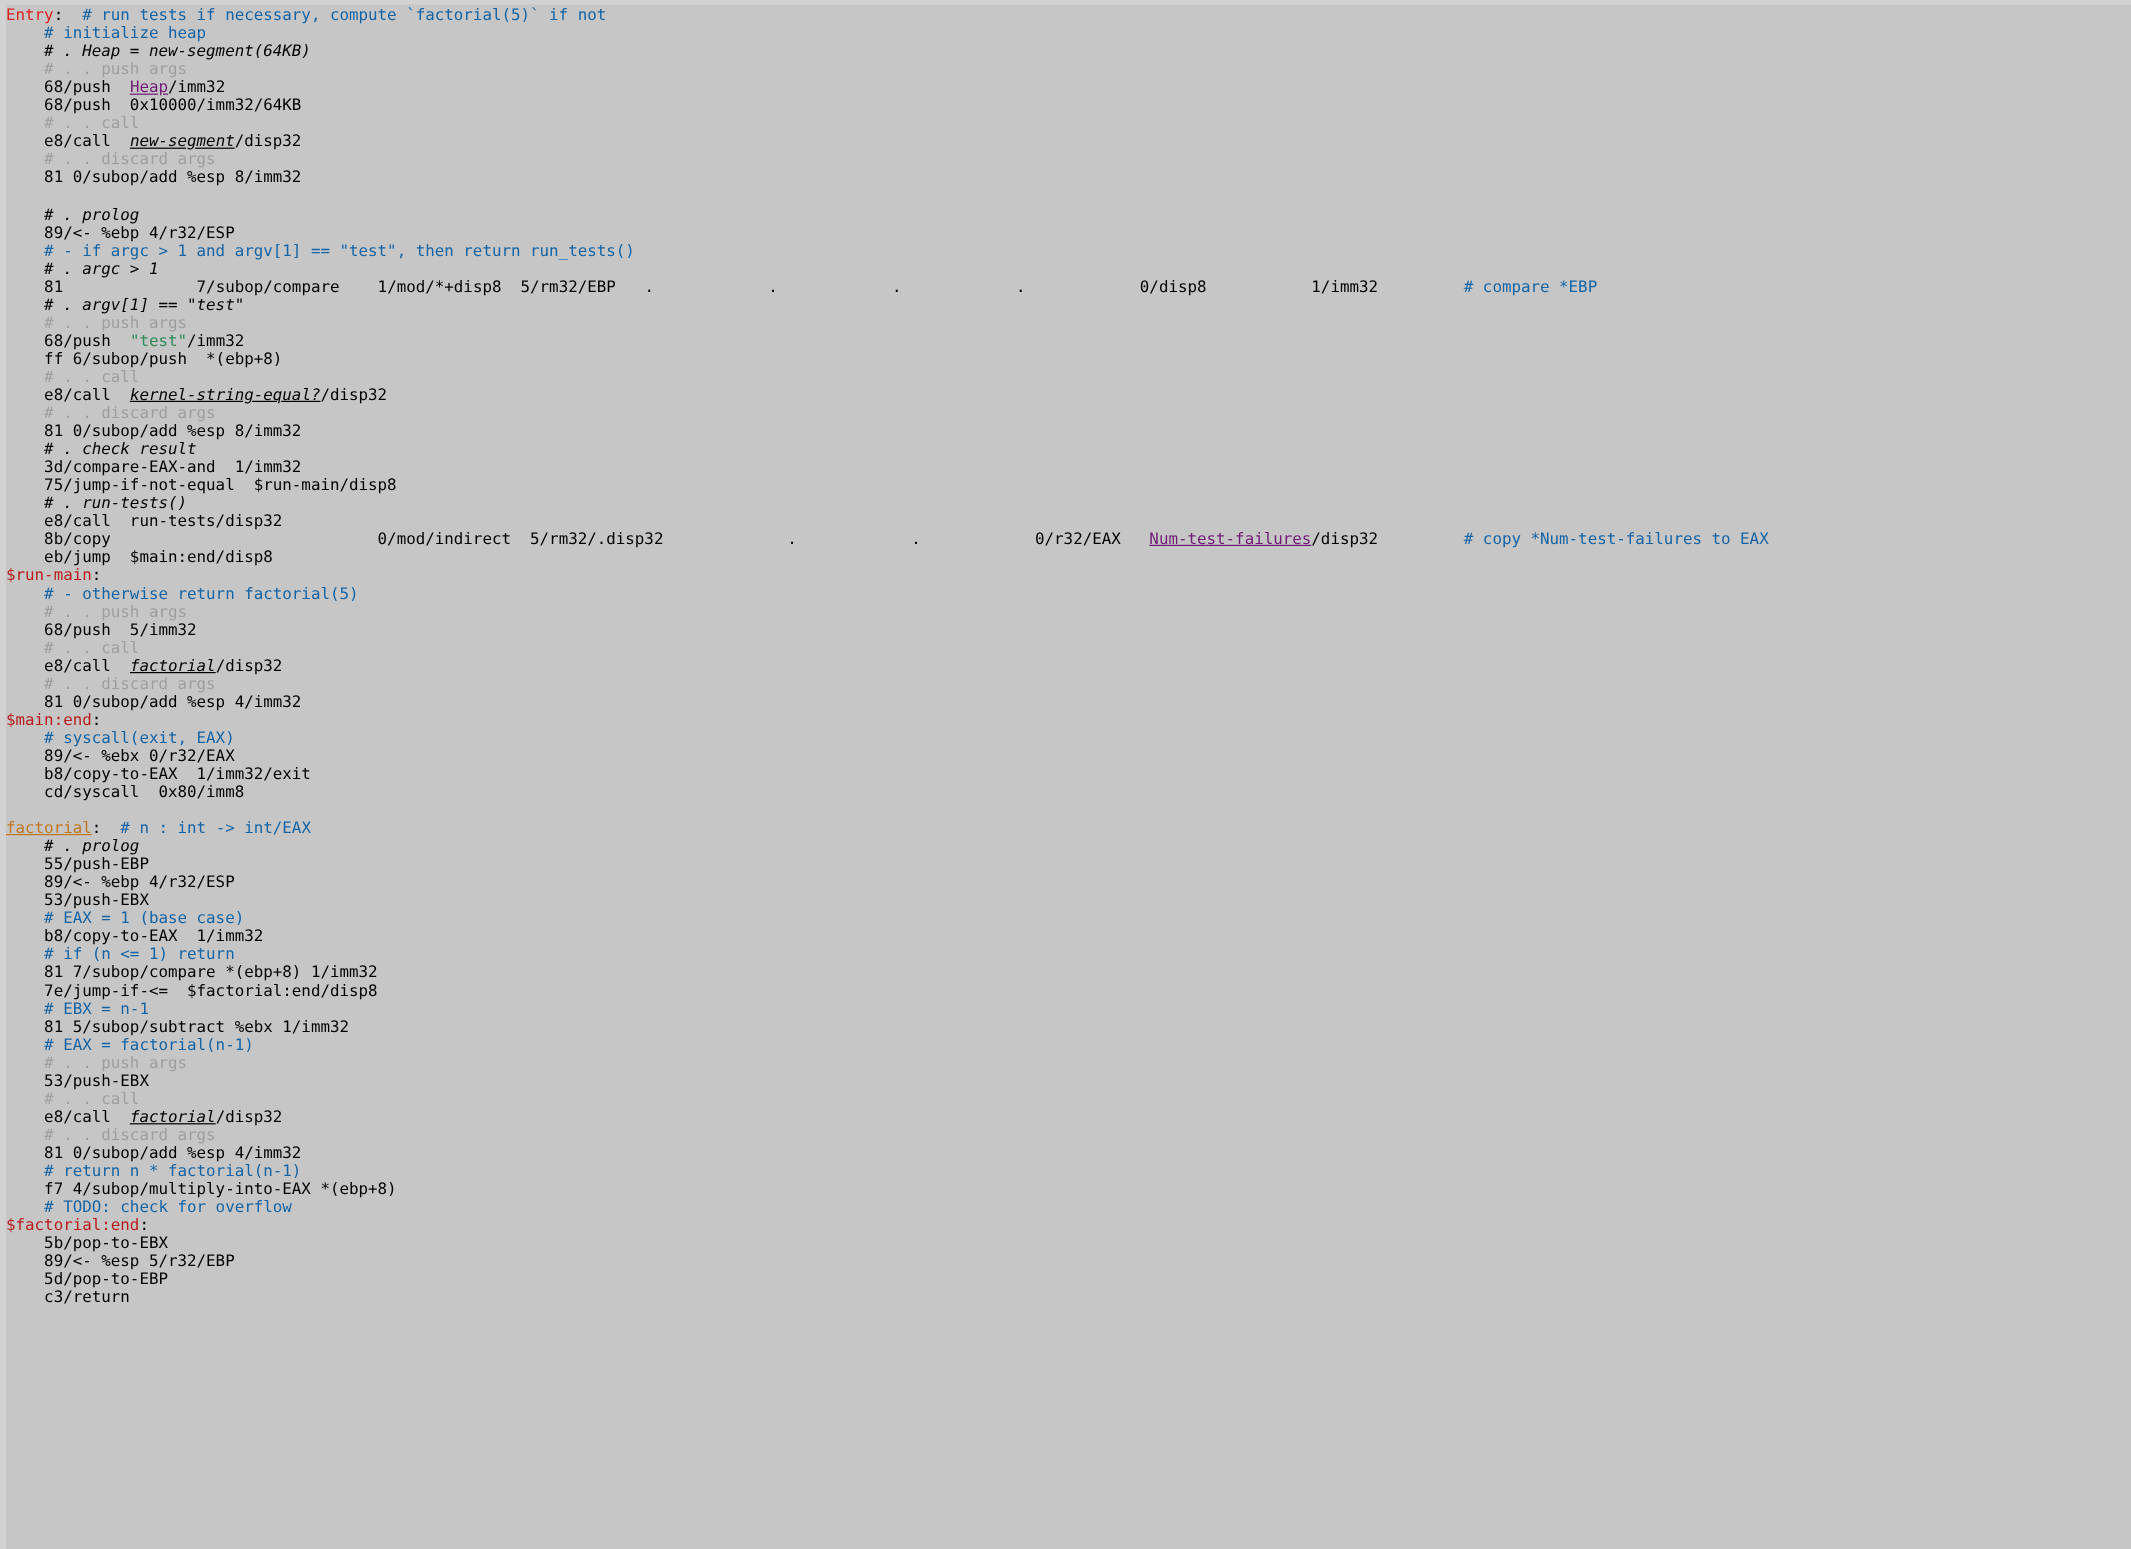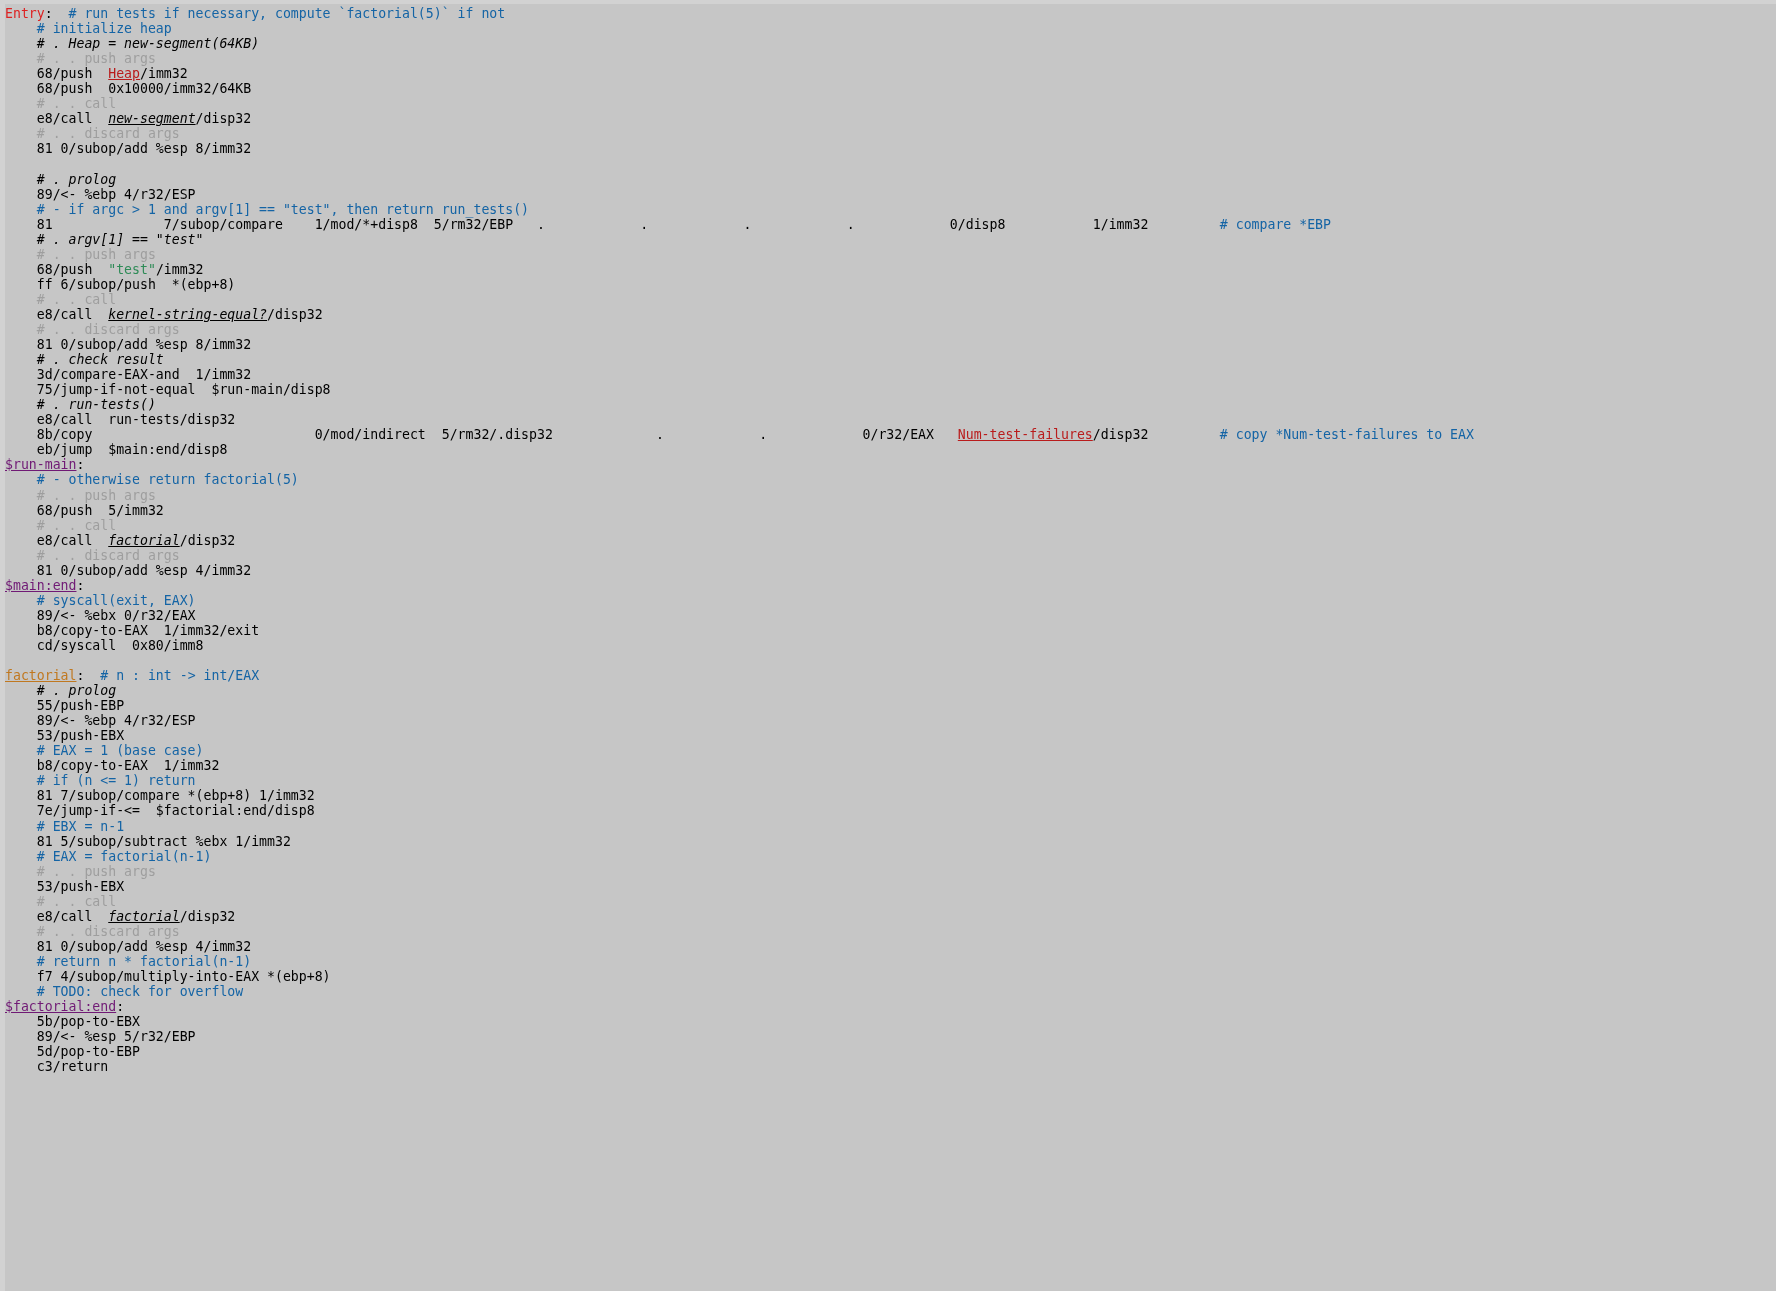--- a/index.html
+++ b/index.html
@@ -40,29 +40,29 @@
     height: 15.06px;
     line-height: 15.06px;
     font-size: 13.2px;
     white-space: pre;
     color: #000000;
     letter-spacing: 0px;
   }
 
   
   .t-plain    { color: #000000; }
-  .t-label    { color: #701a75; text-decoration: underline; }               
+  .t-label    { color: #b91c1c; }               
   .t-entry    { color: #dd2222; }               
   .t-def      { color: #c07820; text-decoration: underline; }  
   .t-comment  { color: #1464a5; }               
   .t-comment-hi { color: #000000; font-style: italic; }             
   .t-comment-u  { color: #1464a5; }  
   .t-faint    { color: #9e9e9e; }               
   .t-ref      { color: #000000; text-decoration: underline; font-style: italic; }    
-  .t-ref-red  { color: #b91c1c; text-decoration: underline; }    
+  .t-ref-red  { color: #701a75; text-decoration: underline; }    
   .t-string   { color: #2e8b57; }
 </style>
 </head>
 <body>
 
 <div id="editor-frame">
   <div id="code-surface">
       <div class="code-line"><span class="t-entry">Entry</span><span class="t-plain">:  </span><span class="t-comment"># run tests if necessary, compute `factorial(5)` if not</span></div>
       <div class="code-line"><span class="t-plain">    </span><span class="t-comment"># initialize heap</span></div>
       <div class="code-line"><span class="t-plain">    </span><span class="t-comment-hi"># . Heap = new-segment(64KB)</span></div>
@@ -70,20 +70,21 @@
       <div class="code-line"><span class="t-plain">    </span><span class="t-plain">68/push  </span><span class="t-ref-red">Heap</span><span class="t-plain">/imm32</span></div>
       <div class="code-line"><span class="t-plain">    </span><span class="t-plain">68/push  0x10000/imm32/64KB</span></div>
       <div class="code-line"><span class="t-plain">    </span><span class="t-faint"># . . call</span></div>
       <div class="code-line"><span class="t-plain">    </span><span class="t-plain">e8/call  </span><span class="t-ref">new-segment</span><span class="t-plain">/disp32</span></div>
       <div class="code-line"><span class="t-plain">    </span><span class="t-faint"># . . discard args</span></div>
       <div class="code-line"><span class="t-plain">    </span><span class="t-plain">81 0/subop/add %esp 8/imm32</span></div>
       <div class="code-line">&nbsp;</div>
       <div class="code-line"><span class="t-plain">    </span><span class="t-comment-hi"># . prolog</span></div>
       <div class="code-line"><span class="t-plain">    </span><span class="t-plain">89/&lt;- %ebp 4/r32/ESP</span></div>
       <div class="code-line"><span class="t-plain">    </span><span class="t-comment-u"># - if argc &gt; 1 and argv[1] == "test", then return run_tests()</span></div>
+      <div class="code-line"><span class="t-plain">    </span><span class="t-comment-hi"># . argc &gt; 1</span></div>
       <div class="code-line"><span class="t-plain">    </span><span class="t-plain">81              </span><span class="t-plain">7/subop/compare    </span><span class="t-plain">1/mod/*+disp8  </span><span class="t-plain">5/rm32/EBP   </span><span class="t-plain">.            </span><span class="t-plain">.            </span><span class="t-plain">.            </span><span class="t-plain">.            </span><span class="t-plain">0/disp8           </span><span class="t-plain">1/imm32         </span><span class="t-comment"># compare *EBP</span></div>
       <div class="code-line"><span class="t-plain">    </span><span class="t-comment-hi"># . argv[1] == "test"</span></div>
       <div class="code-line"><span class="t-plain">    </span><span class="t-faint"># . . push args</span></div>
       <div class="code-line"><span class="t-plain">    </span><span class="t-plain">68/push  </span><span class="t-string">"test"</span><span class="t-plain">/imm32</span></div>
       <div class="code-line"><span class="t-plain">    </span><span class="t-plain">ff 6/subop/push  *(ebp+8)</span></div>
       <div class="code-line"><span class="t-plain">    </span><span class="t-faint"># . . call</span></div>
       <div class="code-line"><span class="t-plain">    </span><span class="t-plain">e8/call  </span><span class="t-ref">kernel-string-equal?</span><span class="t-plain">/disp32</span></div>
       <div class="code-line"><span class="t-plain">    </span><span class="t-faint"># . . discard args</span></div>
       <div class="code-line"><span class="t-plain">    </span><span class="t-plain">81 0/subop/add %esp 8/imm32</span></div>
       <div class="code-line"><span class="t-plain">    </span><span class="t-comment-hi"># . check result</span></div>

